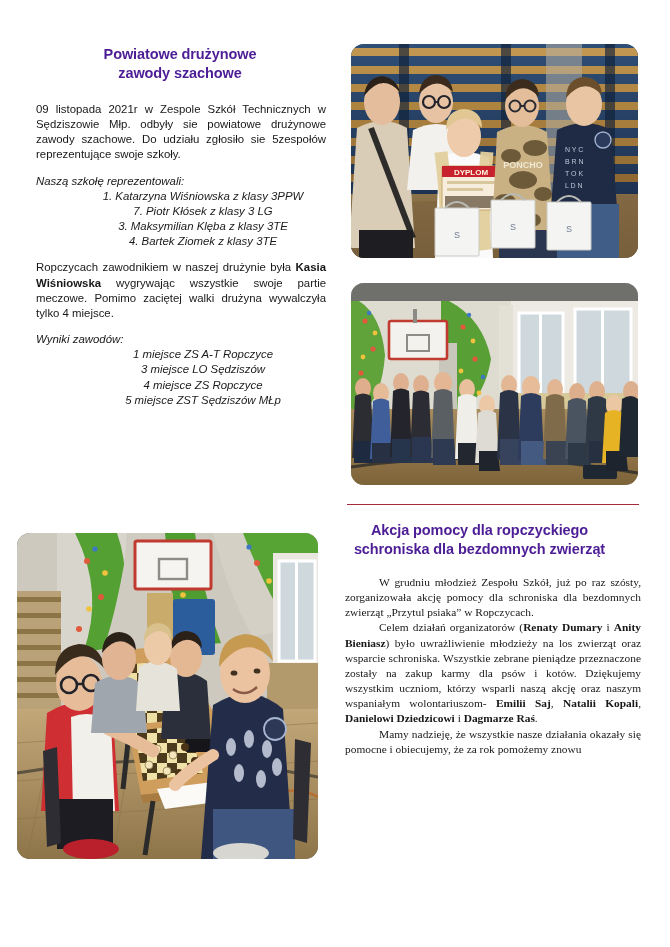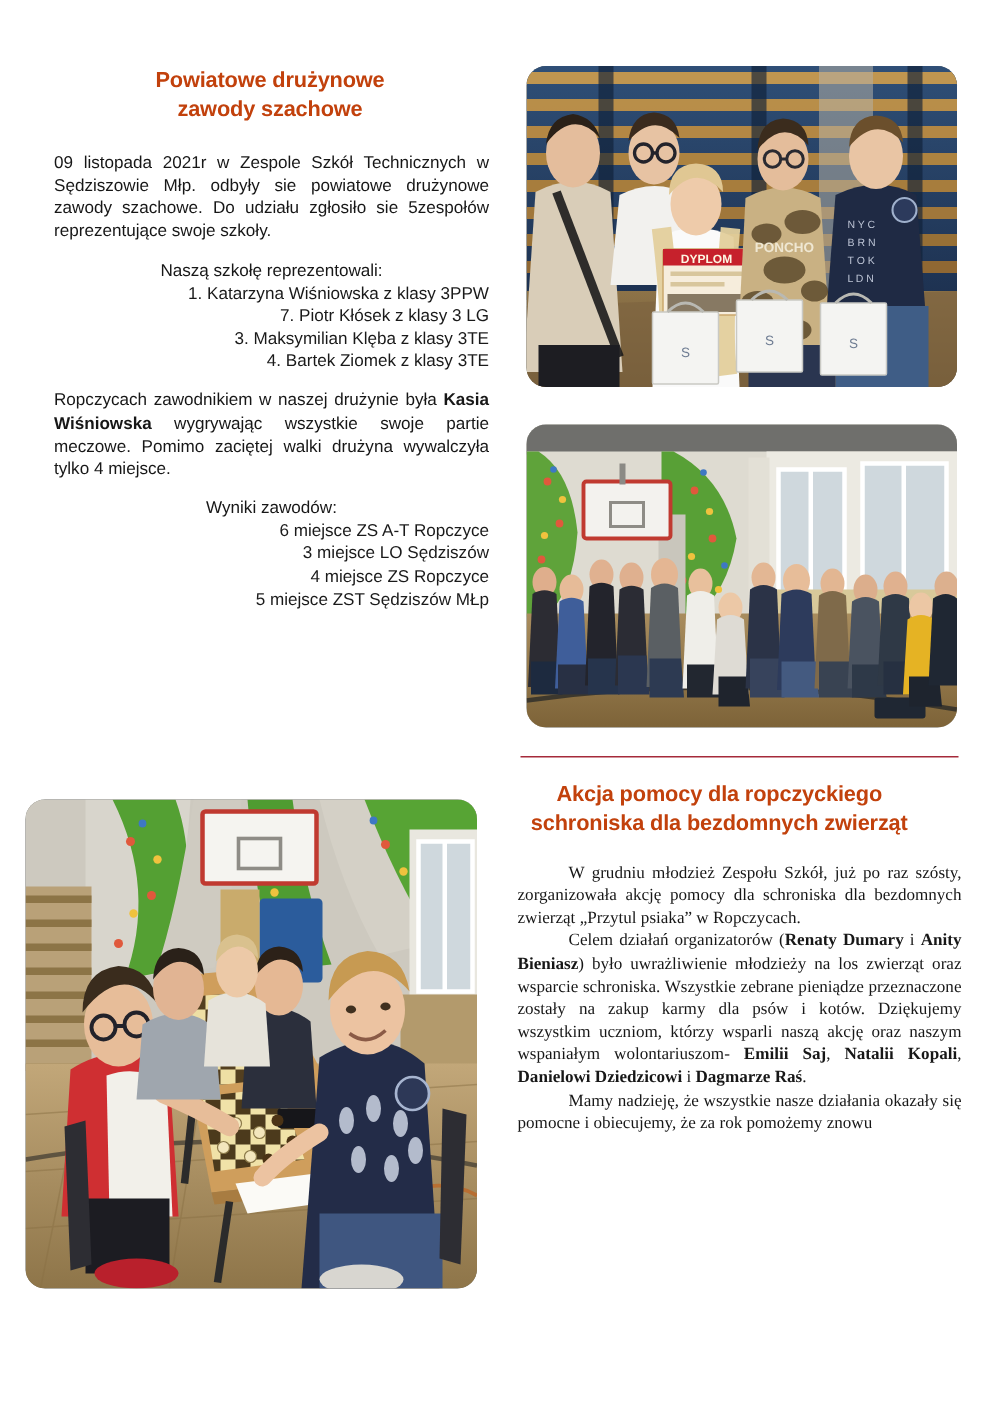--- a/index.html
+++ b/index.html
@@ -19,42 +19,43 @@
   }
 
   .page {
     position: absolute;
     inset: 0;
     background: #ffffff;
   }
 
   
   .headline {
-    color: #c2410c;
+    color: #4c1d95;
     font-weight: bold;
     font-size: 14.5px;
     line-height: 1.32;
     text-align: center;
     margin: 0;
     letter-spacing: -0.1px;
   }
   .body-text {
     font-size: 11.4px;
     line-height: 1.33;
     text-align: justify;
     text-justify: inter-word;
     margin: 0;
     color: #171717;
   }
-  .body-text.nojust { text-align: center; }
+  .body-text.nojust { text-align: left; font-style: italic; }
   .indent-block {
     padding-left: 44px;
     font-size: 11.4px;
     line-height: 1.33;
-    text-align: right;
+    text-align: center;
+    font-style: italic;
   }
   .spacer-line { height: 11px; }
   b, strong { font-weight: bold; }
 
   
   #article-chess-title {
     position: absolute;
     left: 34px;
     top: 45px;
     width: 292px;
@@ -149,21 +150,21 @@
 
     <p class="body-text">
       <span>Ropczycach zawodnikiem w naszej drużynie była </span><b>Kasia Wiśniowska</b><span> wygrywając wszystkie swoje partie meczowe. Pomimo zaciętej walki drużyna wywalczyła tylko 4 miejsce.</span>
     </p>
 
     <div class="spacer-line"></div>
 
     <p class="body-text nojust">Wyniki zawodów:</p>
 
     <div class="indent-block" id="chess-results">
-      <div>6 miejsce ZS A-T Ropczyce</div>
+      <div>1 miejsce ZS A-T Ropczyce</div>
       <div>3 miejsce LO Sędziszów</div>
       <div>4 miejsce ZS Ropczyce</div>
       <div>5 miejsce ZST Sędziszów MŁp</div>
     </div>
   </div>
 
   <div class="photo" id="photo-team-award">
     <svg viewBox="0 0 287 214" preserveAspectRatio="xMidYMid slice" aria-hidden="true">
       <defs>
         <linearGradient id="wallbarsG" x1="0" y1="0" x2="0" y2="1">

